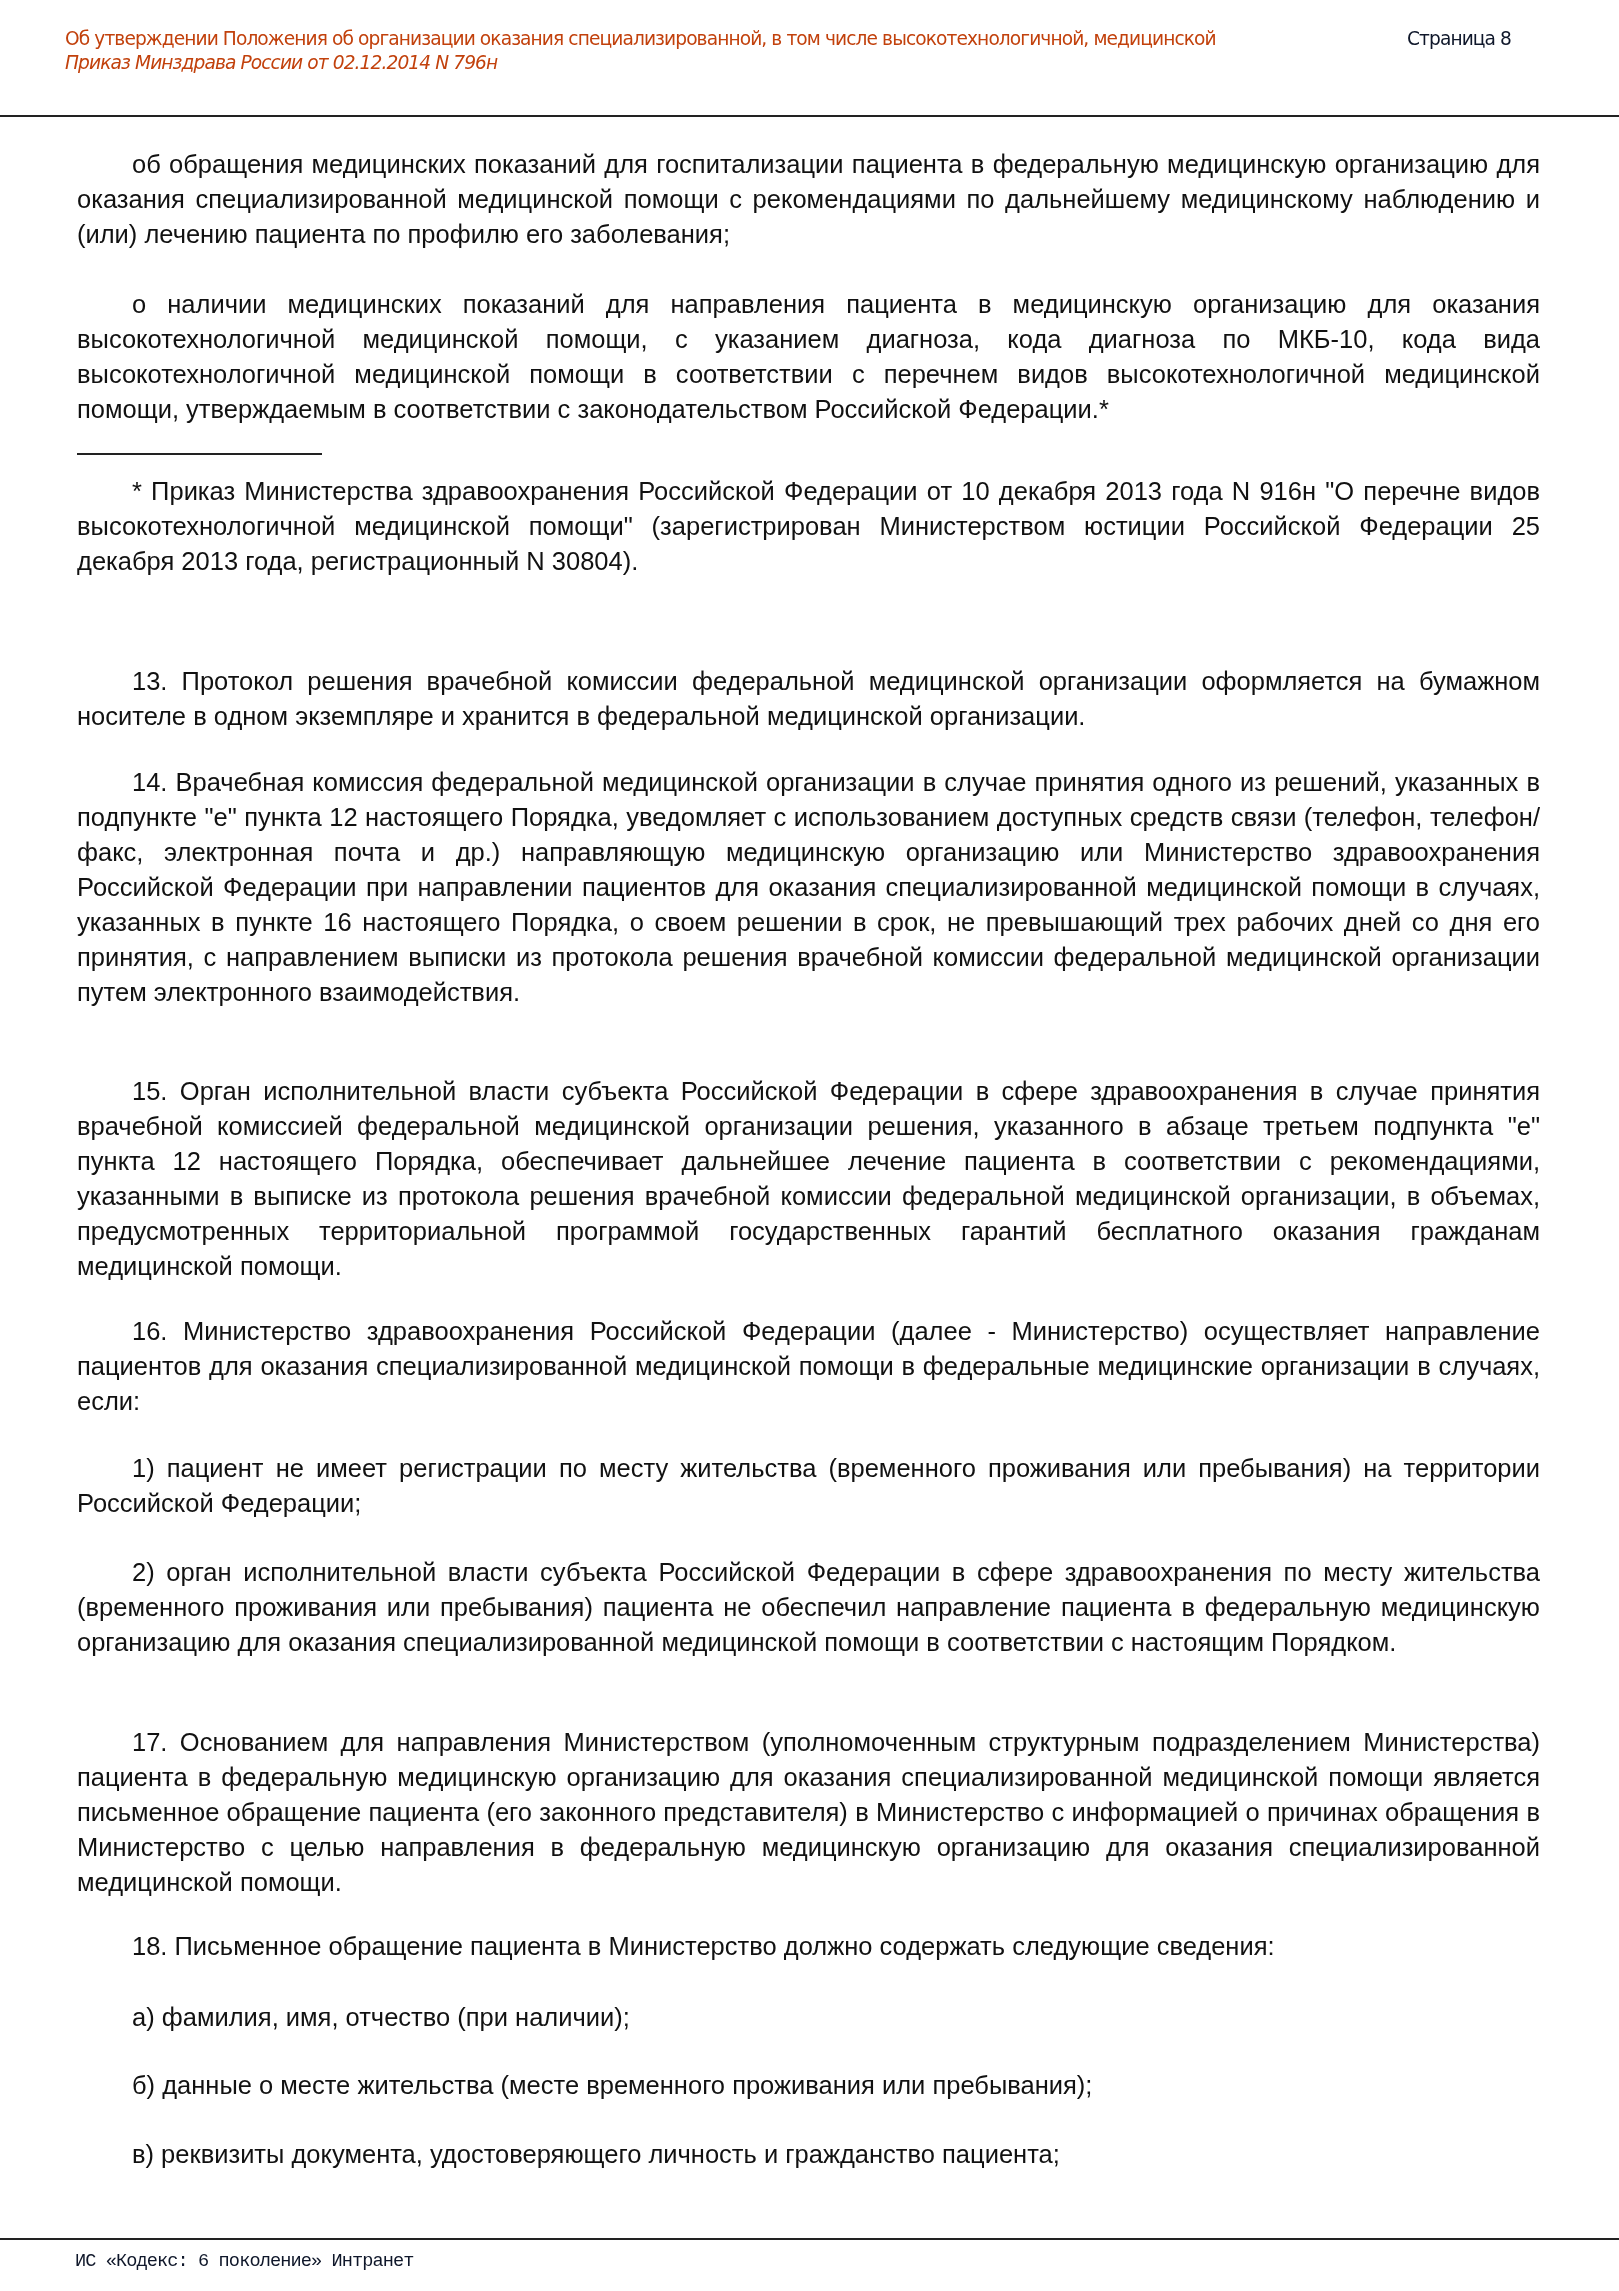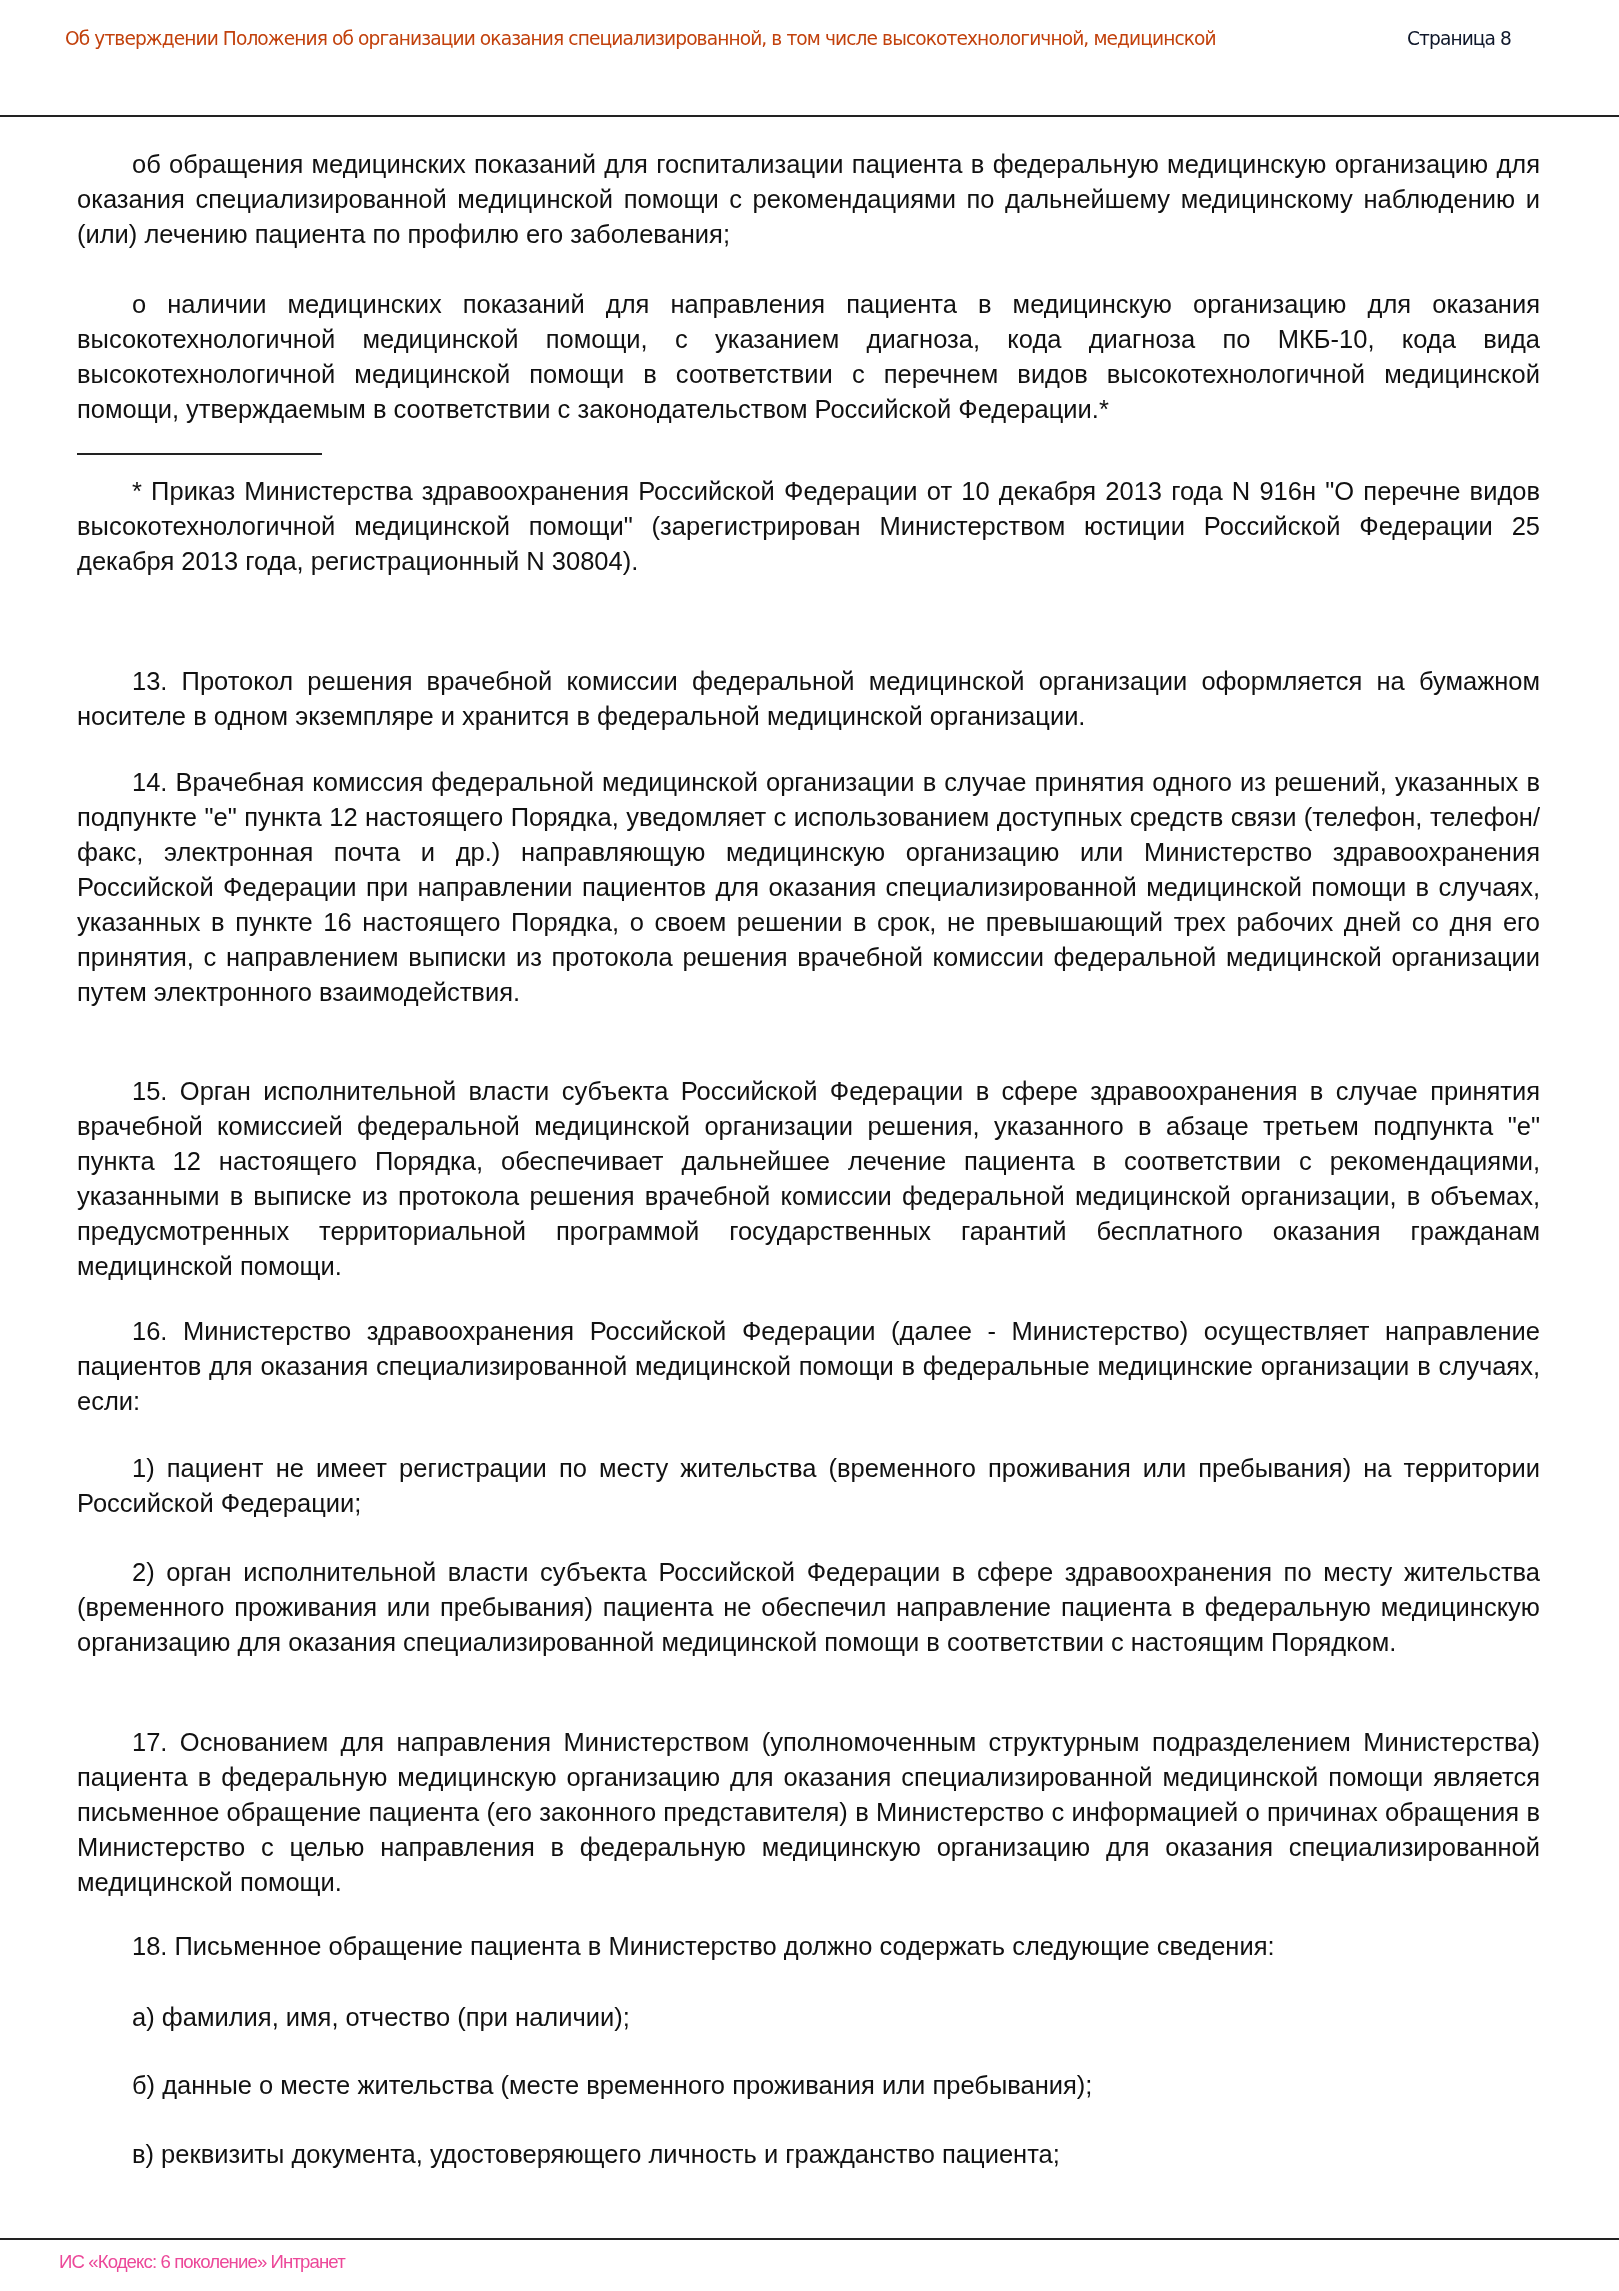--- a/index.html
+++ b/index.html
@@ -2,30 +2,31 @@
 <html><head>
 <meta charset="utf-8">
 <style>
   html, body { margin:0; padding:0; background:#ffffff; }
   body { width:1619px; height:2292px; position:relative; overflow:hidden; color:#111111; }
   .hdr { position:absolute; left:65px; top:27.4px; width:1294px; font-family:"DejaVu Sans", sans-serif; font-size:18.6px; line-height:23.5px; letter-spacing:-0.9px; color:#c2410c; }
   .hdr .italic { font-style:italic; }
   .page-no { position:absolute; left:1407px; top:27.4px; font-family:"DejaVu Sans", sans-serif; font-size:18.6px; line-height:23.5px; letter-spacing:-0.9px; color:#0f172a; }
   .hdr-rule { position:absolute; left:0; top:115px; width:1619px; height:2px; background:#222; }
   .ftr-rule { position:absolute; left:0; top:2238px; width:1619px; height:2px; background:#222; }
-  .ftr { position:absolute; left:59px; top:2250px; font-family:Liberation Sans, sans-serif; font-size:18.6px; line-height:23.5px; letter-spacing:-0.9px; color:#ec4899; }
+  .ftr { position:absolute; left:75px; top:2250px; font-family:Liberation Mono, monospace; font-size:18.6px; line-height:23.5px; letter-spacing:-0.9px; color:#0f172a; }
   .p { position:absolute; left:77px; width:1463px; font-family:"Liberation Sans", sans-serif; font-size:25.5px; line-height:35px; text-align:justify; text-indent:55px; color:#111; word-spacing:0px; }
   .fn-rule { position:absolute; left:77px; top:453px; width:245px; height:2px; background:#222; }
 </style>
 </head>
 <body>
 
 <div>
   <div class="hdr">
     <div>Об утверждении Положения об организации оказания специализированной, в том числе высокотехнологичной, медицинской</div>
+    <div class="italic">Приказ Минздрава России от  02.12.2014 N 796н</div>
   </div>
   <div class="page-no">Страница 8</div>
   <div class="hdr-rule"></div>
 </div>
 
 <div>
   <div class="p" style="top:147px">об обращения медицинских показаний для госпитализации пациента в федеральную медицинскую организацию для оказания специализированной медицинской помощи с рекомендациями по дальнейшему медицинскому наблюдению и (или) лечению пациента по профилю его заболевания;</div>
   <div class="p" style="top:287px">о наличии медицинских показаний для направления пациента в медицинскую организацию для оказания высокотехнологичной медицинской помощи, с указанием диагноза, кода диагноза по МКБ-10, кода вида высокотехнологичной медицинской помощи в соответствии с перечнем видов высокотехнологичной медицинской помощи, утверждаемым в соответствии с законодательством Российской Федерации.*</div>
   <div class="fn-rule"></div>
   <div class="p" style="top:474px">* Приказ Министерства здравоохранения Российской Федерации от 10 декабря 2013 года N 916н "О перечне видов высокотехнологичной медицинской помощи" (зарегистрирован Министерством юстиции Российской Федерации 25 декабря 2013 года, регистрационный N 30804).</div>

